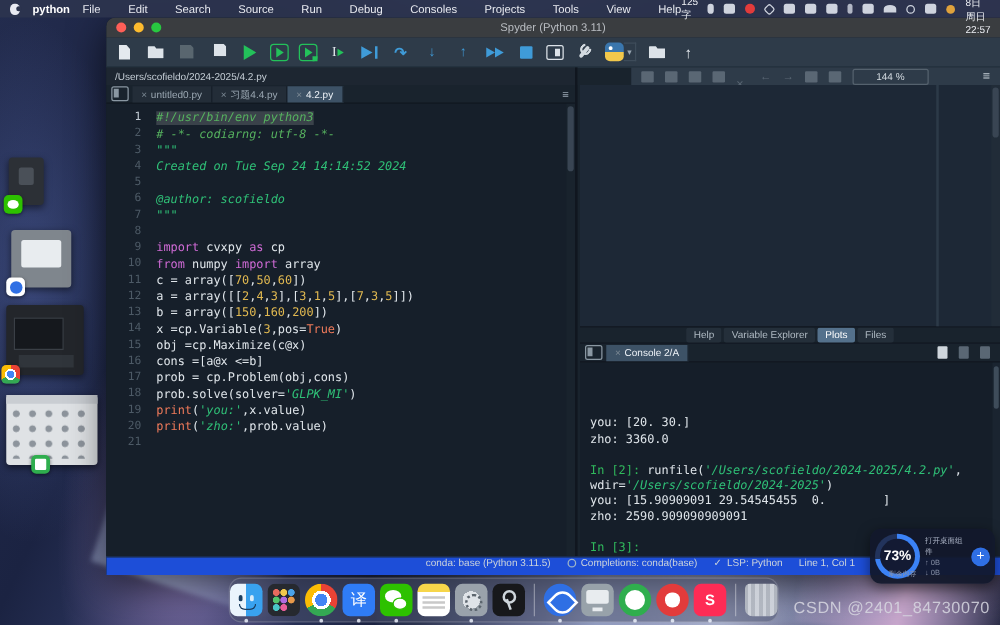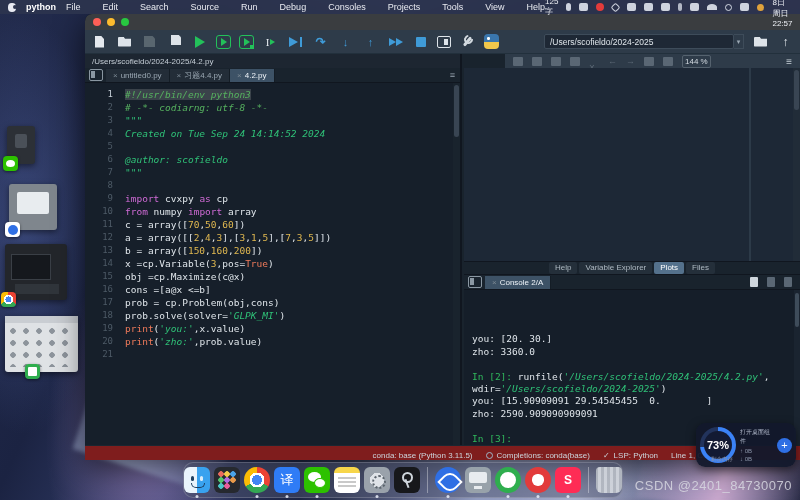--- a/index.html
+++ b/index.html
@@ -104,21 +104,21 @@
     color:#dfe5ea; font-size:8.5px; display:flex; align-items:center; padding:0 5px; }
   .workdir-caret { width:10px; height:15px; background:#2e3b49; border:1px solid #3e4c5a; border-left:none; display:flex; align-items:center; justify-content:center; color:#9aa7b2; font-size:7px; margin-left:-8px; }
   .ti.upArrow::before { content:"↑"; color:#e4e9ee; font-size:12px; font-weight:bold; }
 
   .second-row { position:absolute; left:0; top:40px; width:100%; height:14px; display:flex;gap:43px; }
   .editor-path { width:377px; height:100%; background:#1d2631; color:#c4cdd5; font-size:8px; display:flex; align-items:center; padding-left:7px; border-right:2px solid #10161f; }
   .plots-toolbar { flex:1; background:#2e3b49; display:flex; align-items:center; gap:9px; padding:0 8px; }
   .pi { width:10px; height:9px; background:#5a6774; border-radius:1px; flex:0 0 auto; }
   .pi.x::before { content:"×"; color:#5a6774; font-size:10px; line-height:6px; } .pi.x { background:transparent; }
   .pi.arrow-l, .pi.arrow-r { background:transparent; color:#5a6774; font-size:9px; line-height:9px; width:auto; }
-  .zoom-box { border:1px solid #55626e; border-radius:2px; color:#d3dae0; font-size:8px; padding:1px 2px; }
+  .zoom-box { border:1px solid #55626e; border-radius:2px; color:#d3dae0; font-size:8px; padding:1px 18px; }
   .plots-menu { margin-left:auto; color:#c4cdd5; font-size:10px; }
 
   
   .editor { position:absolute; left:0; top:54px; width:377px; height:391px; border-right:2px solid #10161f; background:#161f2a; }
   .tabbar { height:15px; background:#19232d; display:flex; align-items:flex-end; border-bottom:1px solid #10161f; }
   .browse-tabs { width:14px; height:12px; margin:0 3px 1px 4px; border:1.5px solid #8a97a2; border-radius:2px; position:relative; }
   .browse-tabs::before { content:""; position:absolute; left:1px; top:1px; width:4px; height:7px; background:#8a97a2; }
   .etab { height:13px; display:flex; align-items:center; gap:3px; padding:0 7px; font-size:8px; color:#9aa7b2; background:#232d38; border-right:1px solid #141d26; }
   .etab .x { font-size:8px; color:#7b8893; }
   .etab.active { background:#3d5266; color:#eef3f8; }
@@ -151,22 +151,22 @@
   .console-icons { margin-left:auto; display:flex; gap:9px; padding:0 8px 2px 0; align-items:center; }
   .ci { width:8px; height:10px; background:#cfd6dc; border-radius:1px; }
   .ci.dim { background:#5a6774; }
   .console-body { position:relative; flex:1; padding:6px 10px 0 8px; font-family:"DejaVu Sans Mono", monospace; font-size:9.5px; line-height:12.4px; white-space:pre; overflow:hidden; }
   .console-body .code-line { height:12.4px; }
   .con-scroll { position:absolute; right:0; top:0; bottom:0; width:6px; background:#1a2430; }
   .con-scroll .thumbbar { position:absolute; top:3px; left:1px; width:4px; height:34px; background:#3e4c5a; border-radius:2px; }
   .console-bottom-tabs { height:14px; background:#19232d; display:flex; align-items:center; justify-content:center; gap:2px; }
 
   
-  .statusbar { position:absolute; left:0; bottom:0; width:100%; height:15px; background:#7f1d1d; border-top:1px solid #1b2631;
-    display:flex; align-items:flex-end; justify-content:flex-end; gap:13px; padding-right:84px; font-size:8px; color:#ccd4db; }
+  .statusbar { position:absolute; left:0; bottom:0; width:100%; height:15px; background:#1d4ed8; border-top:1px solid #1b2631;
+    display:flex; align-items:flex-start; justify-content:flex-end; gap:13px; padding-right:116px; font-size:8px; color:#ccd4db; }
   .sb-seg { display:flex; align-items:center; gap:4px; }
   .sb-ico { width:7px; height:7px; border:1.5px solid #9fb6c8; border-radius:50%; }
   .sb-check { color:#ccd4db; font-size:8px; }
 
   
   .dock { position:absolute; left:183px; top:462px; width:440px; height:36px; background:rgba(78,84,110,.48);
     border-radius:10px; z-index:60; display:flex; align-items:center; justify-content:center; gap:4px; padding:0 6px;
     border:0.5px solid rgba(255,255,255,.18); }
   .dock-item { position:relative; width:26px; height:26px; flex:0 0 auto; }
   .dock-item .dot { position:absolute; left:50%; bottom:-5px; width:3px; height:3px; border-radius:50%; background:rgba(235,240,250,.85); transform:translateX(-50%); }
@@ -283,20 +283,21 @@
   <div class="badge badge-green"></div>
 </div>
 
 <div class="window">
   <div class="titlebar">
     <div class="traffic">
       <div class="tl red"></div>
       <div class="tl yellow"></div>
       <div class="tl green"></div>
     </div>
+    <div class="win-title">Spyder (Python 3.11)</div>
   </div>
 
   <div class="main-toolbar">
     <span id="toolbar-icons" style="display:flex;gap:8px;align-items:center;">
         <div class="ti newfile"></div>
         <div class="ti open"></div>
         <div class="ti save"></div>
         <div class="ti saveall"></div>
         <div class="ti run"></div>
         <div class="ti runcell"></div>
@@ -305,21 +306,20 @@
         <div class="ti debug"></div>
         <div class="ti stepover"></div>
         <div class="ti stepin"></div>
         <div class="ti stepout"></div>
         <div class="ti continue"></div>
         <div class="ti stop"></div>
         <div class="ti panes"></div>
         <div class="ti wrench"></div>
         <div class="python-logo"></div>
       </span>
-    <div class="workdir-box">/Users/scofieldo/2024-2025</div>
     <div class="workdir-caret">▾</div>
     <div class="ti open"></div>
     <div class="ti upArrow"></div>
   </div>
 
   <div class="second-row">
     <div class="editor-path">/Users/scofieldo/2024-2025/4.2.py</div>
     <div class="plots-toolbar">
       <div class="pi"></div>
       <div class="pi"></div>

